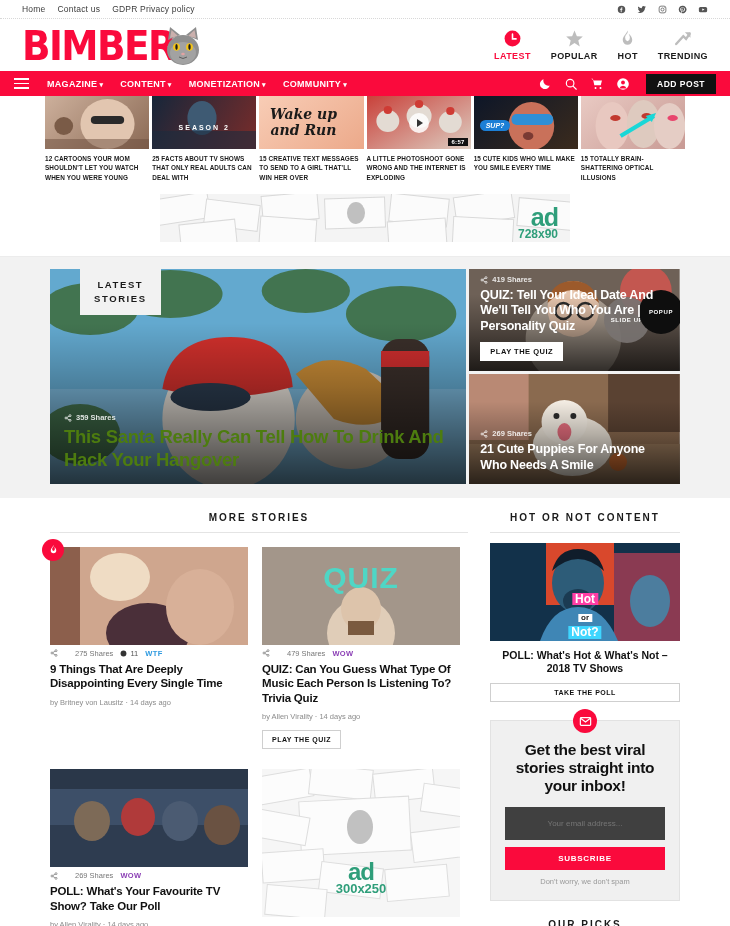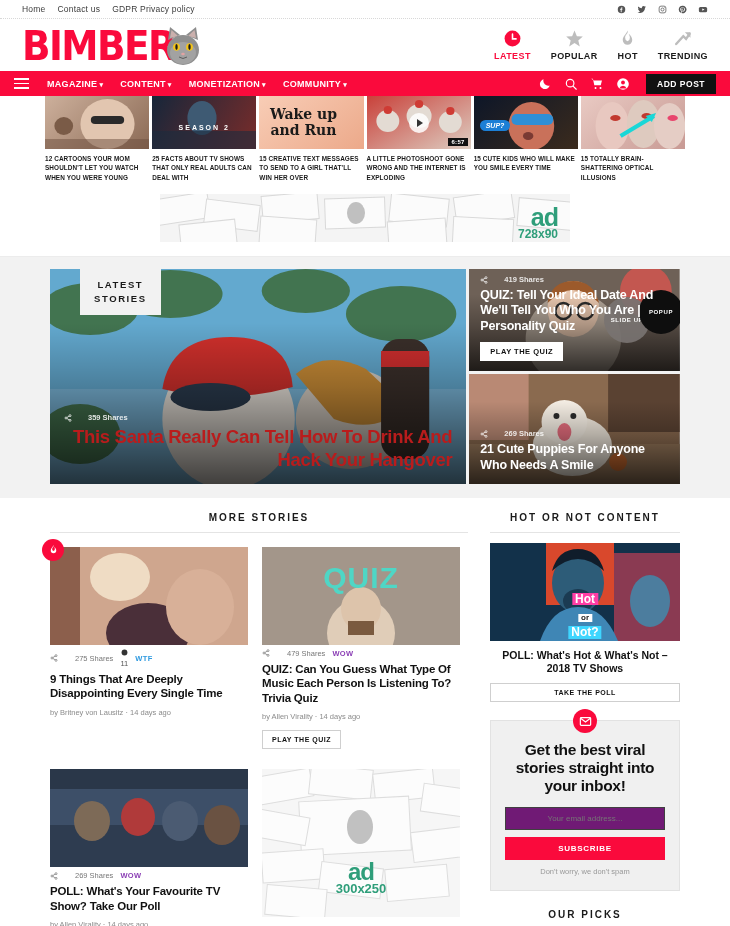--- a/index.html
+++ b/index.html
@@ -104,22 +104,22 @@
   .hero-card { position: relative; overflow: hidden; }
   .hero-card.top { height: 102px; }
   .hero-card.bot { height: 110px; }
   .latest-tag {
     position: absolute; left: 30px; top: 0; background: #f2f2f2; z-index: 4;
     padding: 9px 14px 10px; font-size: 9.5px; font-weight: 700; letter-spacing: 1.6px;
     line-height: 1.45; text-align: center; color: #1a1a1a;
   }
   .shade { position: absolute; inset: 0; background: linear-gradient(to top, rgba(0,0,0,.72) 0%, rgba(0,0,0,.25) 45%, rgba(0,0,0,0) 75%); }
   .card-body { position: absolute; left: 0; bottom: 0; padding: 11px 14px 13px; z-index: 3; }
-  .shares { display: flex; align-items: center; gap: 16px; color: rgba(255,255,255,.85); font-size: 7.5px; margin-bottom: 4px; font-weight:600;}
-  .hero-title-lg { color: #b91c1c; font-size: 18.5px; font-weight: 800; line-height: 1.2; letter-spacing: -.3px; text-align: right; }
+  .shares { display: flex; align-items: center; gap: 4px; color: rgba(255,255,255,.85); font-size: 7.5px; margin-bottom: 4px; font-weight:600;}
+  .hero-title-lg { color: #4d7c0f; font-size: 18.5px; font-weight: 800; line-height: 1.2; letter-spacing: -.3px; }
   .hero-title-md { color: #fff; font-size: 12.5px; font-weight: 800; line-height: 1.22; letter-spacing: -.2px; }
   .btn-ghost {
     display:inline-block; background: #fff; color: #111; font-size: 7.5px; font-weight: 700;
     letter-spacing: .5px; padding: 5px 10px; margin-top: 8px; cursor: pointer; border:0;
   }
   .badge-circle {
     position: absolute; border-radius: 50%; display: flex; align-items: center;
     justify-content: center; font-size: 6px; font-weight: 700; letter-spacing: .6px; cursor:pointer;
   }
   .badge-slide { width: 46px; height: 46px; background: rgba(120,115,113,.92); color: #fff; right: 30px; top: 28px; }
@@ -137,21 +137,21 @@
   .card { width: 198px; position: relative; }
   .card-thumb { height: 98px; position: relative; overflow: hidden; }
   .hot-flag {
     position: absolute; left: -8px; top: -8px; width: 22px; height: 22px; border-radius: 50%;
     background: #fa0a3c; display: flex; align-items: center; justify-content: center; z-index: 5;
   }
   .meta-bar {
     display: flex; align-items: center; gap: 7px; padding: 4px 0 2px; font-size: 7.5px; color: #777;
   }
   .meta-bar .shr { display: flex; align-items: center; gap: 17px; }
-  .vote { display:flex; align-items:center; gap:3px; color:#555;flex-direction:column; }
+  .vote { display:flex; align-items:center; gap:3px; color:#555; }
   .reaction { font-size: 7.5px; font-weight: 800; letter-spacing: .4px; }
   .reaction.wtf { color: #2f9ae0; }
   .reaction.wow { color: #8b3fb5; }
   .card-title { font-size: 11.5px; font-weight: 800; line-height: 1.26; color: #111; letter-spacing: -.2px; margin-top: 2px;}
   .byline { font-size: 7.5px; color: #8b8b8b; margin-top: 7px; }
   .btn-outline {
     display: inline-block; border: 1px solid #cfcfcf; background: #fff; color: #111;
     font-size: 7px; font-weight: 700; letter-spacing: .5px; padding: 5px 9px; margin-top: 9px; cursor: pointer;
   }
   .ad300 { width: 198px; height: 148px; position: relative; overflow: hidden; background: #f5f5f5; }
@@ -171,21 +171,21 @@
     background: #f0f0f0; border: 1px solid #e2e2e2; padding: 20px 14px 14px;
     text-align: center; position: relative; margin-top: 14px;
   }
   .nl-icon {
     position: absolute; left: 50%; top: -12px; transform: translateX(-50%);
     width: 24px; height: 24px; border-radius: 50%; background: #fa0a3c;
     display: flex; align-items: center; justify-content: center;
   }
   .nl-title { font-size: 15.5px; font-weight: 800; line-height: 1.16; color: #111; letter-spacing: -.3px; }
   .nl-input {
-    width: 100%; margin-top: 12px; border: 1px solid #404040; background: #701a75;
+    width: 100%; margin-top: 12px; border: 6px solid #404040; background: #404040;
     font-size: 8px; color: #aaa; padding: 6px 8px; text-align: center;
     font-family: "Liberation Sans", sans-serif;
   }
   .nl-btn {
     width: 100%; margin-top: 7px; background: #fa0a3c; color: #fff; border: 0;
     font-size: 8px; font-weight: 700; letter-spacing: .7px; padding: 7px 0; cursor: pointer;
     font-family: "Liberation Sans", sans-serif;
   }
   .nl-note { font-size: 7.5px; color: #999; margin-top: 7px; }
   .sec-head.side { margin-bottom: 10px; }
@@ -334,21 +334,21 @@
         <svg width="100%" height="100%" viewBox="0 0 100 53" preserveAspectRatio="none">
             <ellipse cx="48" cy="22" rx="14" ry="17" fill="#3e5a73"></ellipse>
             <rect x="0" y="35" width="100" height="18" fill="#1d2b3d" opacity=".6"></rect>
           </svg>
         <div style="position:absolute;left:0;right:0;top:28px;text-align:center;color:#fff;font-size:7px;font-weight:700;letter-spacing:2px;">SEASON 2</div>
       </div>
       <div class="strip-cap">25 FACTS ABOUT TV SHOWS THAT ONLY REAL ADULTS CAN DEAL WITH</div>
     </div>
     <div class="strip-item">
       <div class="strip-thumb" style="background:linear-gradient(140deg,#f8cdb6,#eca98a);">
-        <div style="position:absolute;left:0;right:16px;top:10px;text-align:center;color:#1a1a1a;font-family:'DejaVu Serif',serif;font-size:14px;font-weight:700;">Wake up and Run</div>
+        <div style="position:absolute;left:0;right:16px;top:10px;text-align:center;color:#1a1a1a;font-family:'DejaVu Serif',serif;font-style:italic;font-size:14px;font-weight:700;">Wake up and Run</div>
       </div>
       <div class="strip-cap">15 CREATIVE TEXT MESSAGES TO SEND TO A GIRL THAT'LL WIN HER OVER</div>
     </div>
     <div class="strip-item">
       <div class="strip-thumb" style="background:linear-gradient(150deg,#c9413a,#ddcec2);">
         <svg width="100%" height="100%" viewBox="0 0 100 53" preserveAspectRatio="none">
             <circle cx="20" cy="25" r="11" fill="#e3dbd3"></circle>
             <circle cx="50" cy="20" r="12" fill="#e3dbd3"></circle>
             <circle cx="80" cy="26" r="11" fill="#e3dbd3"></circle>
             <circle cx="20" cy="14" r="4" fill="#cf3b34"></circle>

